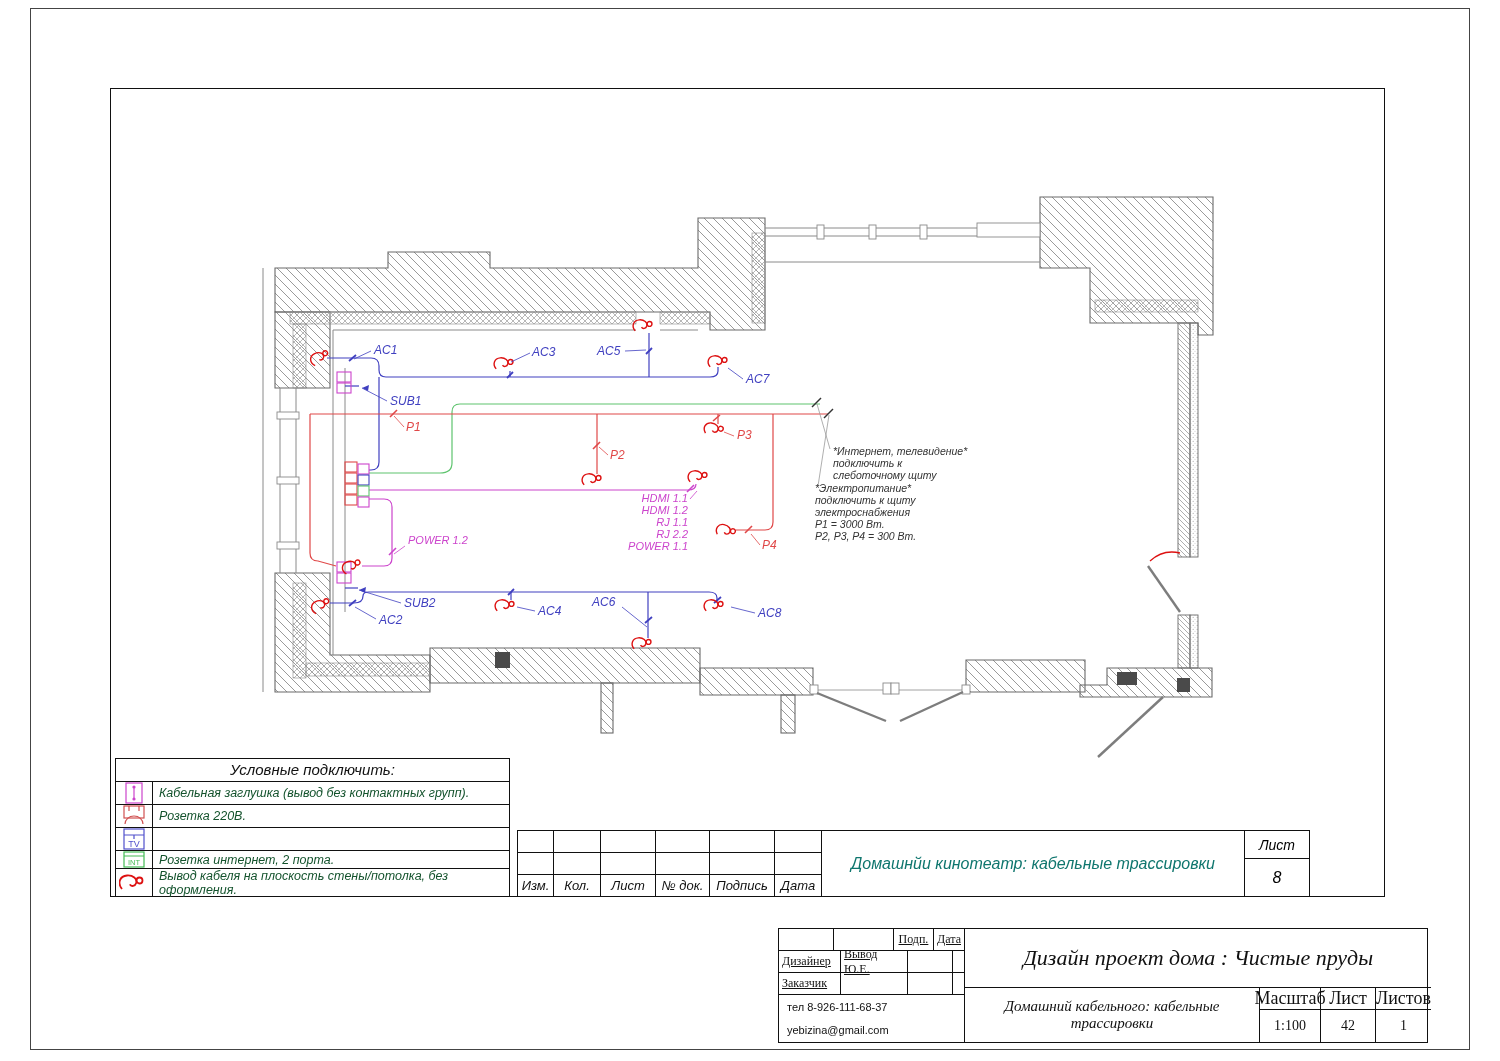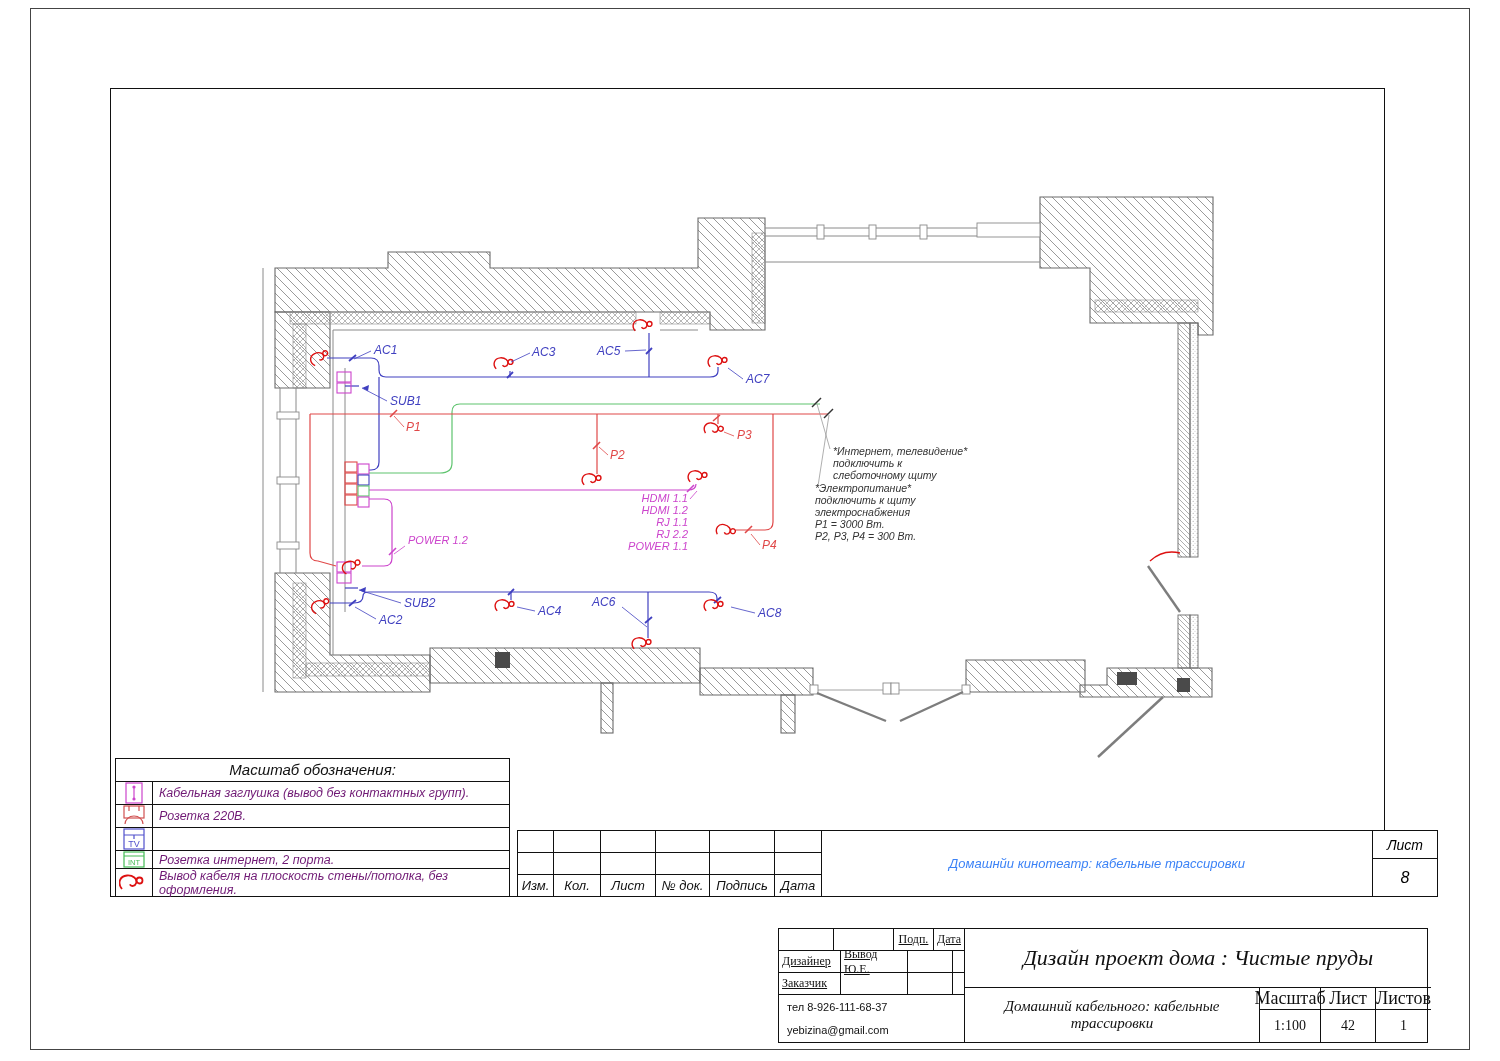--- a/index.html
+++ b/index.html
@@ -13,30 +13,30 @@
   .t-pw{fill:var(--c-pw);font-style:italic;font-size:12px;}
   .t-av{fill:var(--c-av);font-style:italic;font-size:11px;}
   .t-note{fill:#333;font-style:italic;font-size:10.5px;}
   
   .legend{left:115px;top:758px;width:395px;height:139px;border:1.4px solid #111;display:flex;flex-direction:column;background:#fff;}
   .lg-title{height:23px;border-bottom:1px solid #111;display:flex;align-items:center;justify-content:center;
             font-style:italic;font-size:15px;color:#111;}
   .lg-row{display:flex;border-bottom:1px solid #111;}
   .lg-row:last-child{border-bottom:none;}
   .lg-ic{width:36px;border-right:1px solid #111;display:flex;align-items:center;justify-content:center;flex:none;}
-  .lg-tx{flex:1;display:flex;align-items:center;padding:1px 6px;font-style:italic;font-size:12.5px;color:#701a75;line-height:1.12;}
+  .lg-tx{flex:1;display:flex;align-items:center;padding:1px 6px;font-style:italic;font-size:12.5px;color:#14532d;line-height:1.12;}
   
   .strip{left:517px;top:830px;height:67px;display:flex;background:#fff;}
   .strip,.strip *{box-sizing:border-box;}
   .mini{display:flex;border:1.3px solid #111;border-right:none;}
   .mini-col{display:flex;flex-direction:column;border-right:1px solid #111;}
   .mini-cell{border-bottom:1px solid #111;height:22px;}
   .mini-lab{flex:1;display:flex;align-items:center;justify-content:center;font-style:italic;font-size:13px;color:#111;}
-  .strip-title{width:552px;border:1.3px solid #111;display:flex;align-items:center;justify-content:center;
-               font-style:italic;font-size:13px;color:#3b82f6;}
+  .strip-title{width:424px;border:1.3px solid #111;display:flex;align-items:center;justify-content:center;
+               font-style:italic;font-size:16px;color:#0f766e;}
   .sheetbox{width:65px;border:1.3px solid #111;border-left:none;display:flex;flex-direction:column;}
   .sheetbox .h{height:28px;border-bottom:1px solid #111;display:flex;align-items:center;justify-content:center;font-style:italic;font-size:14px;}
   .sheetbox .v{flex:1;display:flex;align-items:center;justify-content:center;font-style:italic;font-size:16px;}
   
   .tblock{left:778px;top:928px;width:650px;height:115px;border:1.4px solid #111;display:flex;background:#fff;font-family:"Liberation Serif",serif;color:#111;}
   .tb-left{width:185px;border-right:1px solid #111;display:flex;flex-direction:column;}
   .tb-grid{display:flex;flex-direction:column;border-bottom:1px solid #111;}
   .tb-r{display:flex;height:21px;border-bottom:1px solid #111;}
   .tb-r:last-child{border-bottom:none;}
   .tb-c{border-right:1px solid #111;display:flex;align-items:center;padding:0 3px;font-size:12px;text-decoration:underline;}
@@ -328,21 +328,21 @@
   <g>
     <text class="t-note" x="815" y="492">*Электропитание*</text>
     <text class="t-note" x="815" y="504">подключить к щиту</text>
     <text class="t-note" x="815" y="516">электроснабжения</text>
     <text class="t-note" x="815" y="528">P1 = 3000 Вт.</text>
     <text class="t-note" x="815" y="540">P2, P3, P4 = 300 Вт.</text>
   </g>
 </svg>
 
 <div class="abs legend">
-  <div class="lg-title">Масштаб обозначения:</div>
+  <div class="lg-title">Условные подключить:</div>
   <div class="lg-row" style="height:24px">
     <div class="lg-ic">
       <svg width="26" height="22">
           <rect x="5" y="1" width="16" height="20" fill="none" stroke="#cc44cc" stroke-width="1.2"></rect>
         <path d="M13,4 V18" stroke="#cc44cc" stroke-width="1.2"></path>
           <circle cx="13" cy="5" r="1.6" fill="#cc44cc"></circle>
           <circle cx="13" cy="17" r="1.6" fill="#cc44cc"></circle>
         </svg>
     </div>
     <div class="lg-tx">Кабельная заглушка (вывод без контактных групп).</div>

